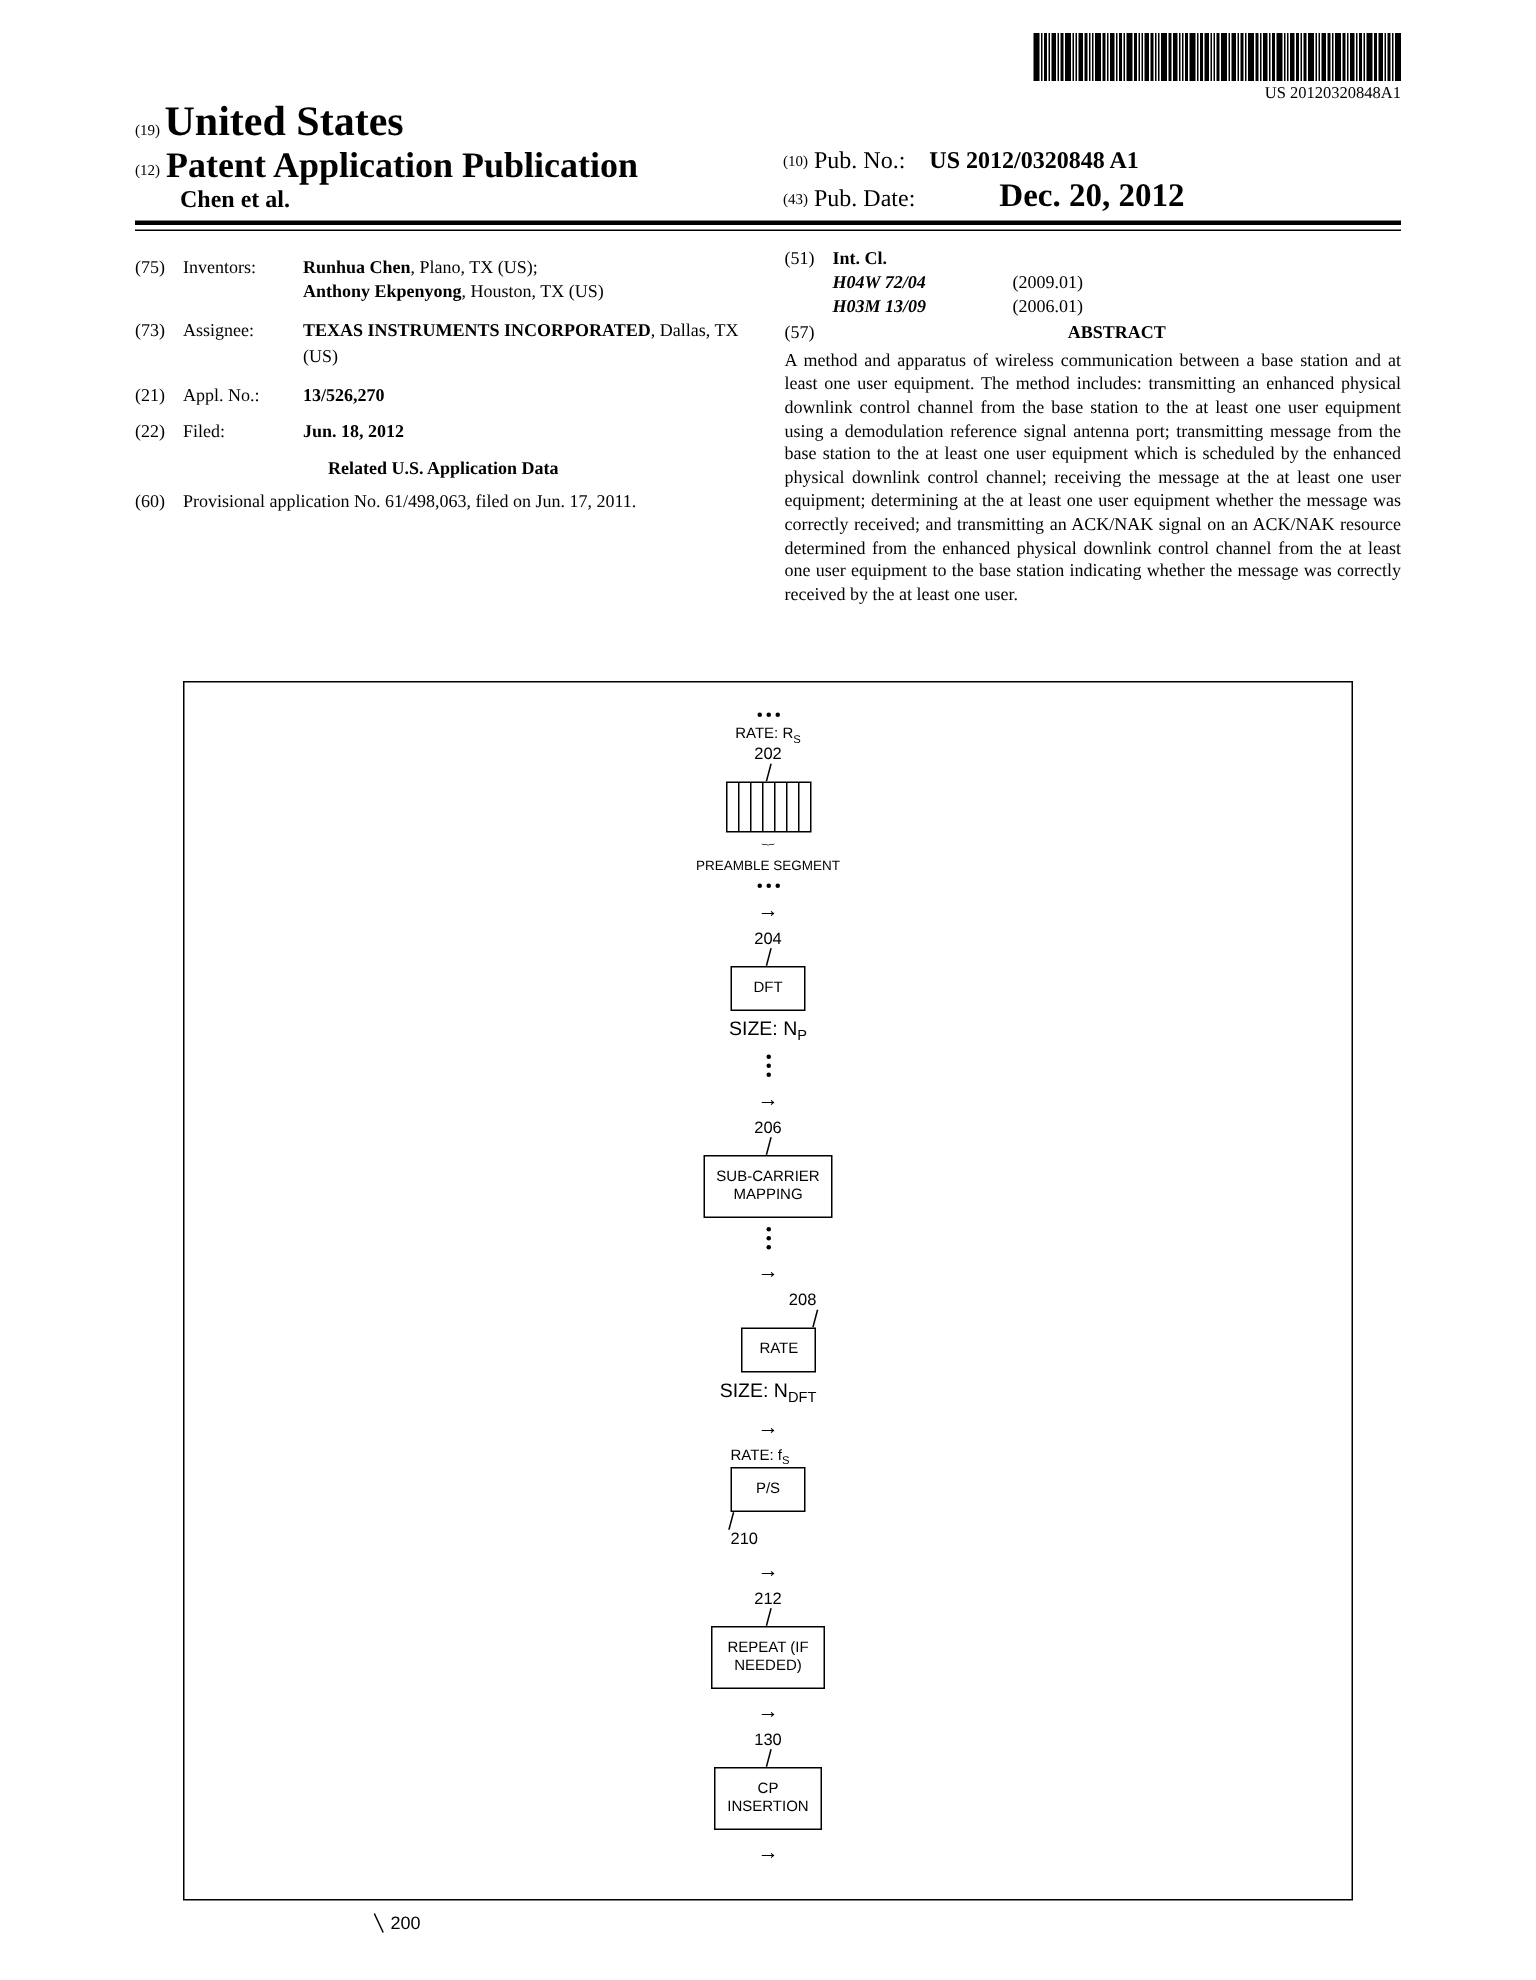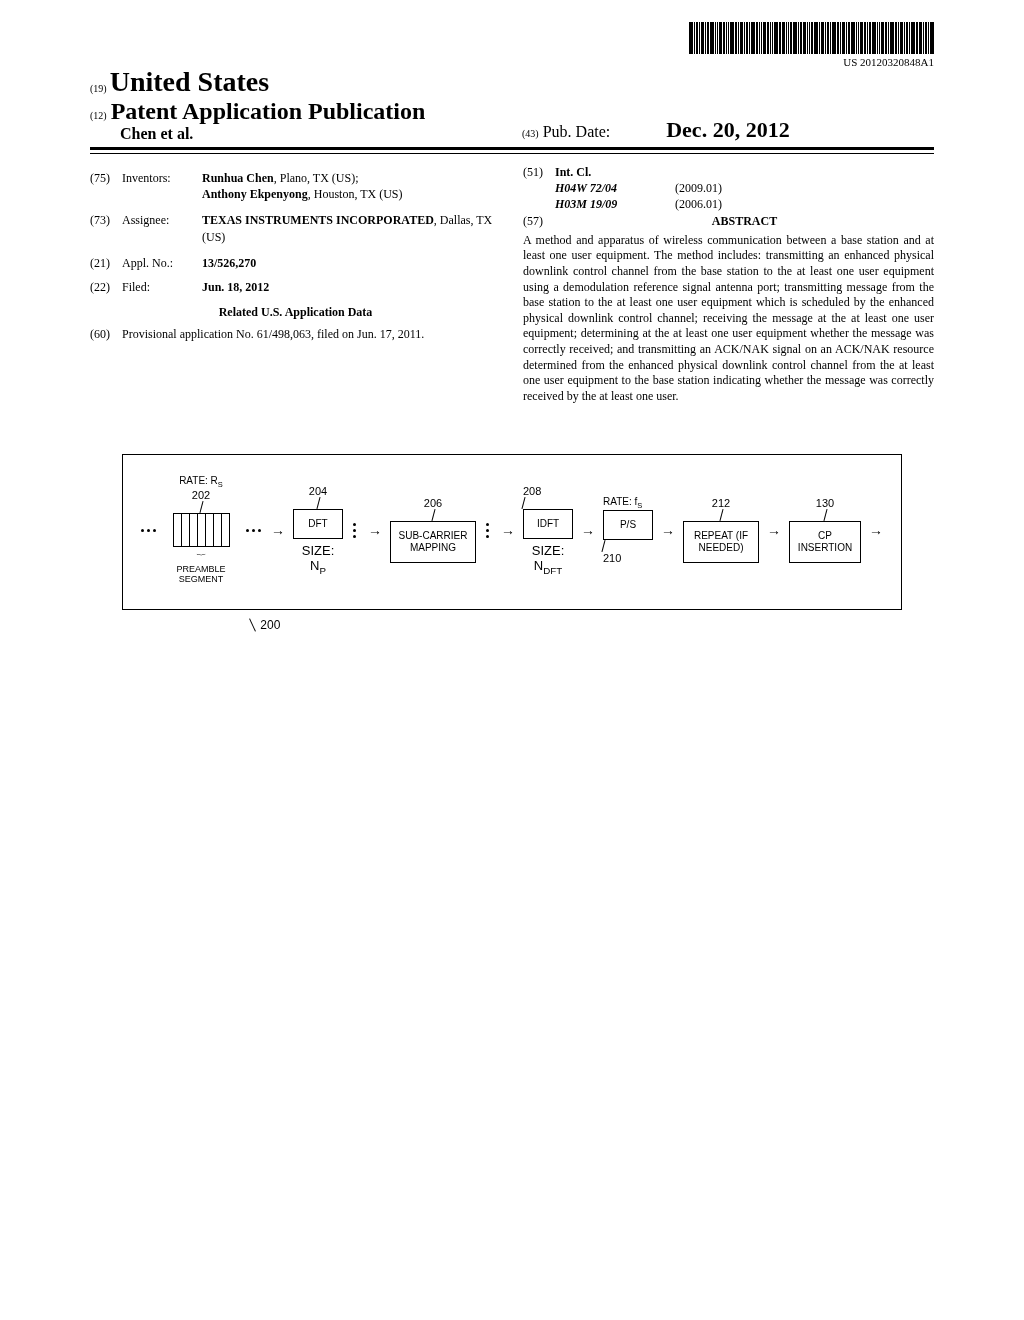--- a/index.html
+++ b/index.html
@@ -171,20 +171,21 @@
   .fig-box {
     border: 1.5px solid #000;
     padding: 20px 16px 24px 16px;
     font-family: Arial, Helvetica, sans-serif;
     font-size: 11px;
   }
   .fig-flow {
     display: flex;
     align-items: center;
     gap: 6px;
+    flex-direction: column;
   }
   .block {
     border: 1.5px solid #000;
     padding: 8px 6px;
     text-align: center;
     font-size: 10px;
     line-height: 1.2;
     min-width: 36px;
   }
   .vdots {
@@ -377,20 +378,26 @@
     </div>
     <div class="hdr-row">
       <div class="hdr-left">
         <div>
           <span class="inid">(12)</span>
           <span class="hdr-pubtype">Patent Application Publication</span>
         </div>
         <div class="hdr-authors">Chen et al.</div>
       </div>
       <div class="hdr-right">
+        <div class="pubno-row">
+          <span class="inid">(10)</span>
+          <span>Pub. No.:</span>
+          &nbsp;&nbsp;
+          <span class="pubno-val">US 2012/0320848 A1</span>
+        </div>
         <div class="pubdate-row">
           <span class="inid">(43)</span>
           <span>Pub. Date:</span>
           &nbsp;&nbsp;&nbsp;&nbsp;&nbsp;&nbsp;&nbsp;&nbsp;&nbsp;&nbsp;&nbsp;&nbsp;
           <span class="pubdate-val">Dec. 20, 2012</span>
         </div>
       </div>
     </div>
   </div>
 
@@ -445,21 +452,21 @@
 
       <div class="field-row" style="margin-bottom:0">
         <div class="field-inid">(51)</div>
         <div style="flex:1">
           <div style="font-weight:bold">Int. Cl.</div>
           <div class="intcl-row">
             <span class="intcl-code">H04W 72/04</span>
             <span>(2009.01)</span>
           </div>
           <div class="intcl-row">
-            <span class="intcl-code">H03M 19/09</span>
+            <span class="intcl-code">H03M 13/09</span>
             <span>(2006.01)</span>
           </div>
         </div>
       </div>
 
 
       <div class="field-row" style="margin-bottom:0">
         <div class="field-inid">(57)</div>
         <div class="section-hdr" style="flex:1;margin:0">ABSTRACT</div>
       </div>
@@ -526,24 +533,24 @@
           <div class="block" style="width:72px">SUB-CARRIER MAPPING</div>
         </div>
 
         <div class="vdots">
             <span></span>
             <span></span>
             <span></span>
           </div>
         <div class="arrow">→</div>
 
-        <div style="display:flex;flex-direction:column;align-items:flex-start">
+        <div style="display:flex;flex-direction:column;align-items:flex-end">
           <div class="callout-num">208</div>
           <div class="callout-lead"></div>
-          <div class="block">IDFT</div>
+          <div class="block">RATE</div>
           <div class="below-label"><span>SIZE: N</span><sub>DFT</sub></div>
         </div>
 
         <div class="arrow">→</div>
 
         <div style="display:flex;flex-direction:column;align-items:flex-start">
           <div class="rate-label"><span>RATE: f</span><sub>S</sub></div>
           <div class="block">P/S</div>
           <div class="callout-lead"></div>
           <div class="callout-num">210</div>

